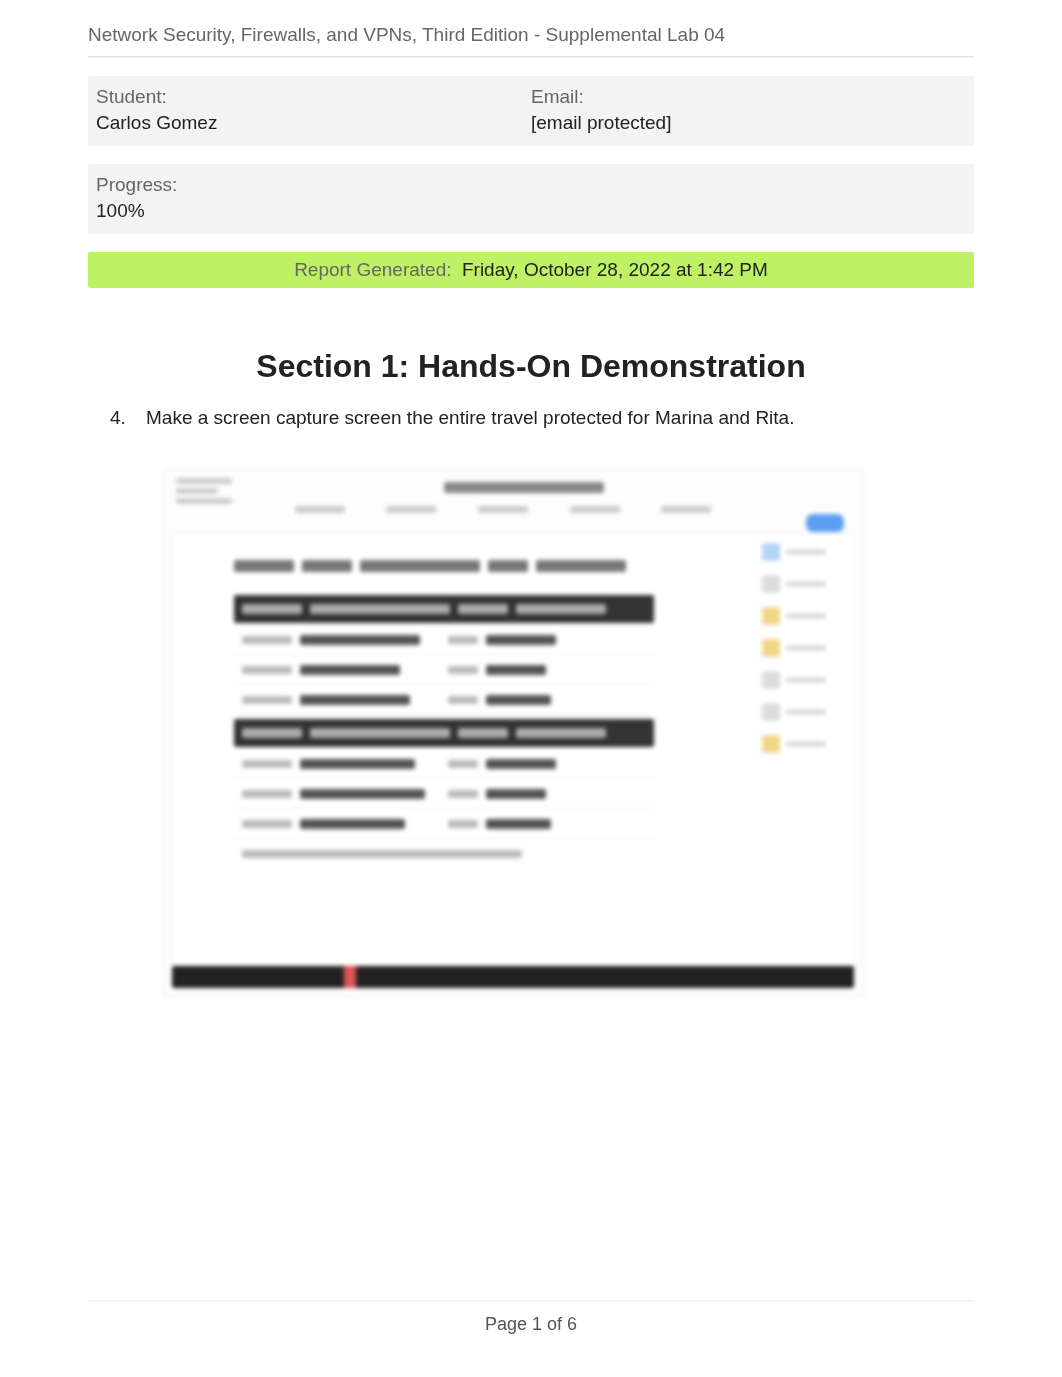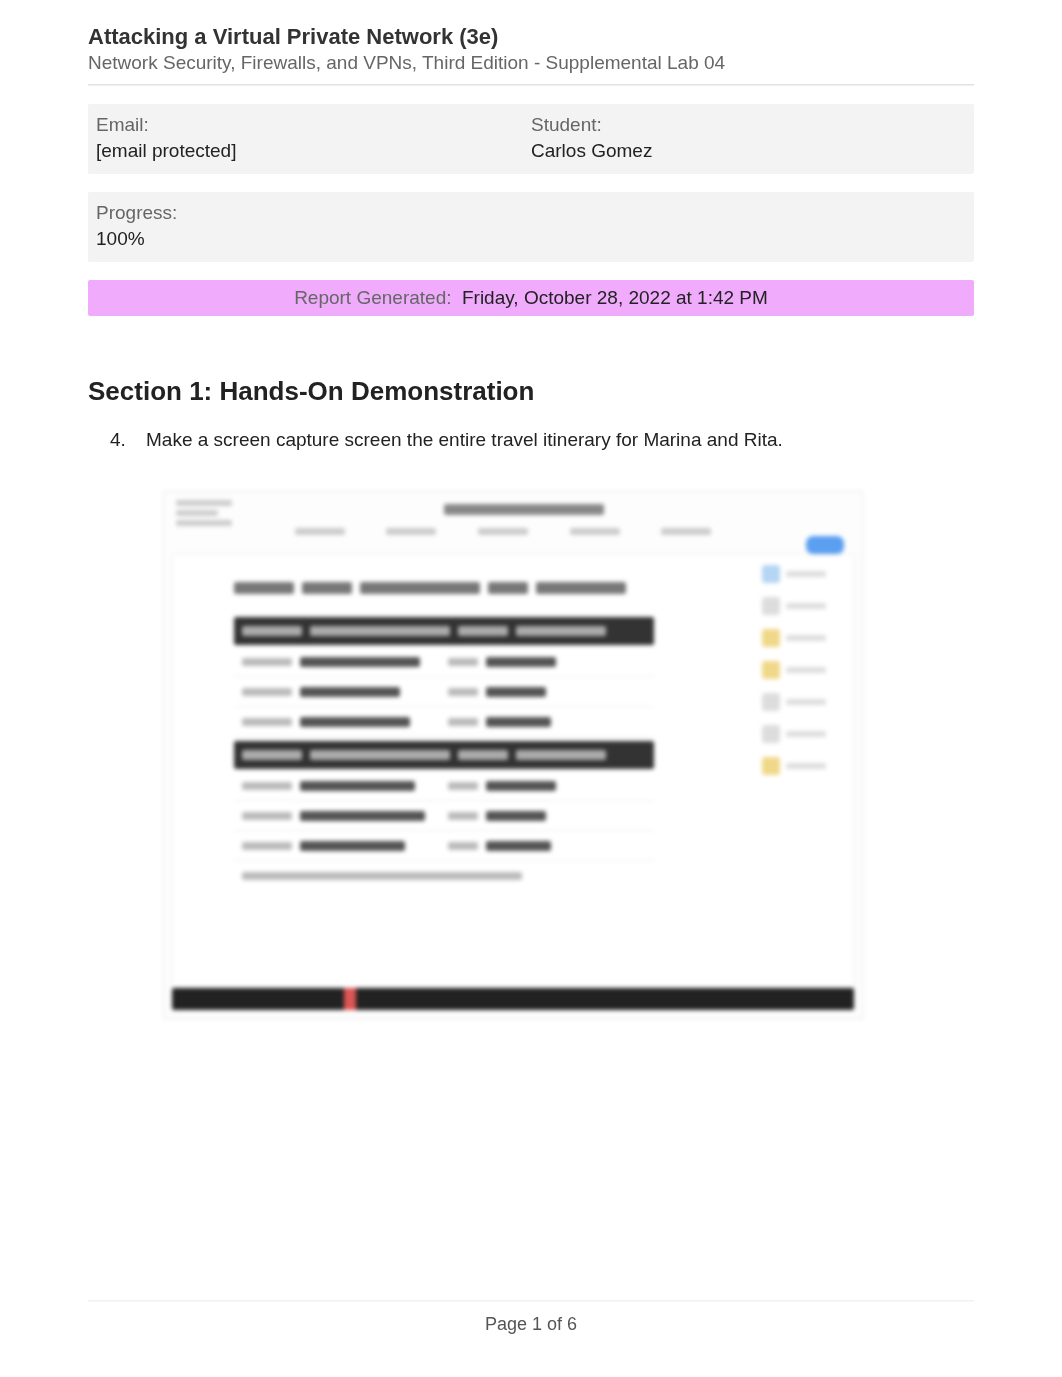--- a/index.html
+++ b/index.html
@@ -47,40 +47,41 @@
     .info-label {
       color: #666;
       font-size: 19px;
       margin-bottom: 4px;
     }
     .info-value {
       color: #222;
       font-size: 19px;
     }
     .report-box {
-      background: #f0abfc;
+      background: #bef264;
       border-radius: 2px;
       padding: 7px 0;
       text-align: center;
       margin-bottom: 60px;
     }
     .report-label {
       color: #666;
       font-size: 19px;
       margin-right: 6px;
     }
     .report-value {
       color: #222;
       font-size: 19px;
     }
     .section-title {
-      font-size: 26px;
+      font-size: 32px;
       font-weight: bold;
       color: #222;
       margin-bottom: 22px;
+      text-align: center;
     }
     .part-title {
       font-size: 22px;
       font-weight: bold;
       color: #222;
       margin-bottom: 22px;
     }
     .question {
       padding-left: 22px;
       display: flex;
@@ -282,53 +283,52 @@
       right: 0;
       text-align: center;
       font-size: 18px;
       color: #555;
     }
   </style>
 </head>
 <body>
 
 <div class="page">
-  <div class="header-title">Attacking a Virtual Private Network (3e)</div>
   <div class="header-subtitle">Network Security, Firewalls, and VPNs, Third Edition - Supplemental Lab 04</div>
   <div class="header-divider"></div>
 
   <div class="info-box">
+    <div class="info-col">
+      <div class="info-label">Student:</div>
+      <div class="info-value">Carlos Gomez</div>
+    </div>
     <div class="info-col">
       <div class="info-label">Email:</div>
       <div class="info-value">[email protected]</div>
-    </div>
-    <div class="info-col">
-      <div class="info-label">Student:</div>
-      <div class="info-value">Carlos Gomez</div>
     </div>
   </div>
 
   <div class="info-box">
     <div class="info-col">
       <div class="info-label">Progress:</div>
       <div class="info-value">100%</div>
     </div>
   </div>
 
   <div class="report-box">
     <span class="report-label">Report Generated:</span>
     <span class="report-value">Friday, October 28, 2022 at 1:42 PM</span>
   </div>
 
   <div class="section-title">Section 1: Hands-On Demonstration</div>
 
   <div class="question">
     <div class="question-num">4.</div>
     <div class="question-text">
-      <span class="bold">Make a screen capture</span><span> screen the </span><span class="bold">entire travel itinerary for Marina and Rita</span><span>.</span>
+      <span class="bold">Make a screen capture</span><span> screen the </span><span class="bold">entire travel protected for Marina and Rita</span><span>.</span>
     </div>
   </div>
 
   <div class="screenshot-container">
     <div class="screenshot-frame">
       <div class="sc-topbar">
         <div class="sc-topbar-line w1"></div>
         <div class="sc-topbar-line w2"></div>
         <div class="sc-topbar-line w1"></div>
       </div>

